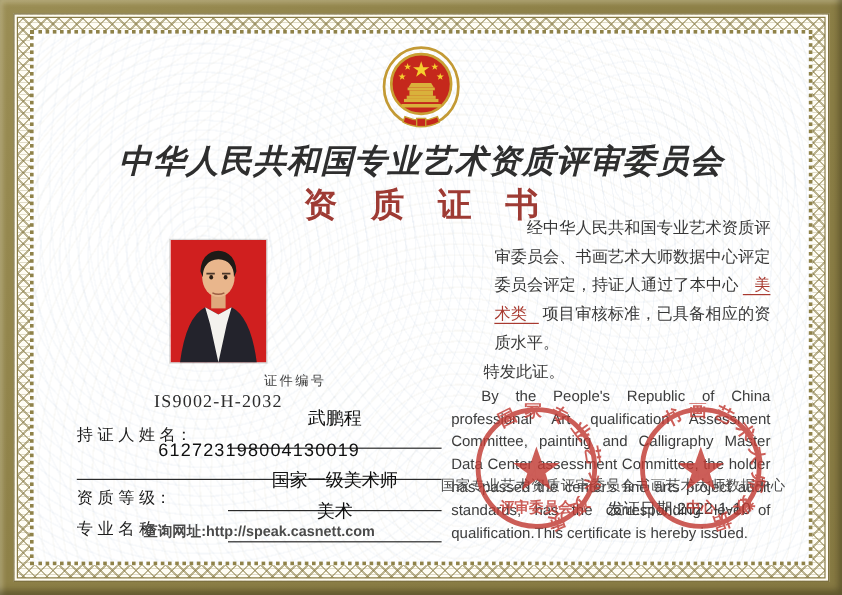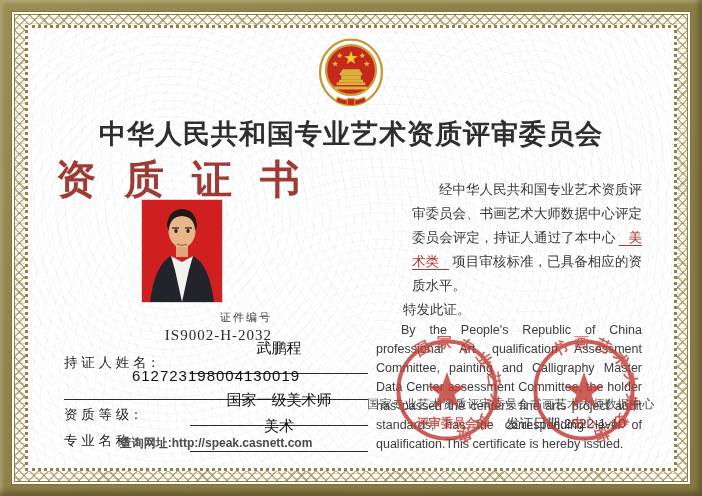--- a/index.html
+++ b/index.html
@@ -27,32 +27,32 @@
     background:
       repeating-radial-gradient(circle at 22% 42%, rgba(150,175,205,.10) 0 1px, transparent 1px 8px),
       repeating-radial-gradient(circle at 78% 28%, rgba(150,175,205,.09) 0 1px, transparent 1px 10px),
       repeating-radial-gradient(circle at 55% 85%, rgba(170,160,120,.08) 0 1px, transparent 1px 9px),
       #ffffff;
   }
   .emblem{ position:absolute; left:50%; top:10px; transform:translateX(-50%); }
   .issuer-title{
     position:absolute; top:88px; left:0; width:100%;
     text-align:center; font-size:27px; font-weight:bold; color:#2e2e2e;
-    letter-spacing:1px; font-family:"Liberation Sans", sans-serif;
+    letter-spacing:1px; font-family:"Liberation Sans", sans-serif;font-style:italic;
   }
   .doc-title{
     position:absolute; top:124px; left:0; width:100%;
-    font-size:40px; font-weight:bold; color:#9e3b34;
+    text-align:center; font-size:28px; font-weight:bold; color:#9e3b34;
     letter-spacing:28px; padding-left:28px;
     font-family:"Liberation Serif", serif;
   }
   
   .photo{ position:absolute; left:114px; top:172px; width:80px; height:102px; box-shadow:0 0 0 1px rgba(0,0,0,.15); }
   .cert-no-label{ position:absolute; left:64px; top:282px; width:180px; text-align:right; font-size:11px; color:#3b3b3b; letter-spacing:2px;}
-  .cert-no{ position:absolute; left:64px; top:299px; width:180px; text-align:right; font-size:15px; color:#2c2c2c; font-family:"Liberation Serif", serif; letter-spacing:1px;}
+  .cert-no{ position:absolute; left:64px; top:299px; width:180px; text-align:center; font-size:15px; color:#2c2c2c; font-family:"Liberation Serif", serif; letter-spacing:1px;}
   .fields{ position:absolute; left:36px; top:320px; width:304px; }
   .field-row{ display:flex; align-items:flex-end; height:26px; }
   .field-label{ width:126px; font-size:13.5px; color:#1e1e1e; white-space:nowrap; padding-bottom:2px;margin-top:28px;}
   .field-value{
     flex:1; text-align:center; font-size:15px; color:#101010;
     border-bottom:1.5px solid #2b2b2b; padding-bottom:15px; white-space:nowrap;
   }
   .field-value.num{ font-family:Liberation Sans, sans-serif; letter-spacing:1px; font-size:15px; }
   .query-line{ position:absolute; left:30px; top:407px; width:316px; text-align:center; font-size:12px; font-weight:bold; color:#4a4a4a; }
   

